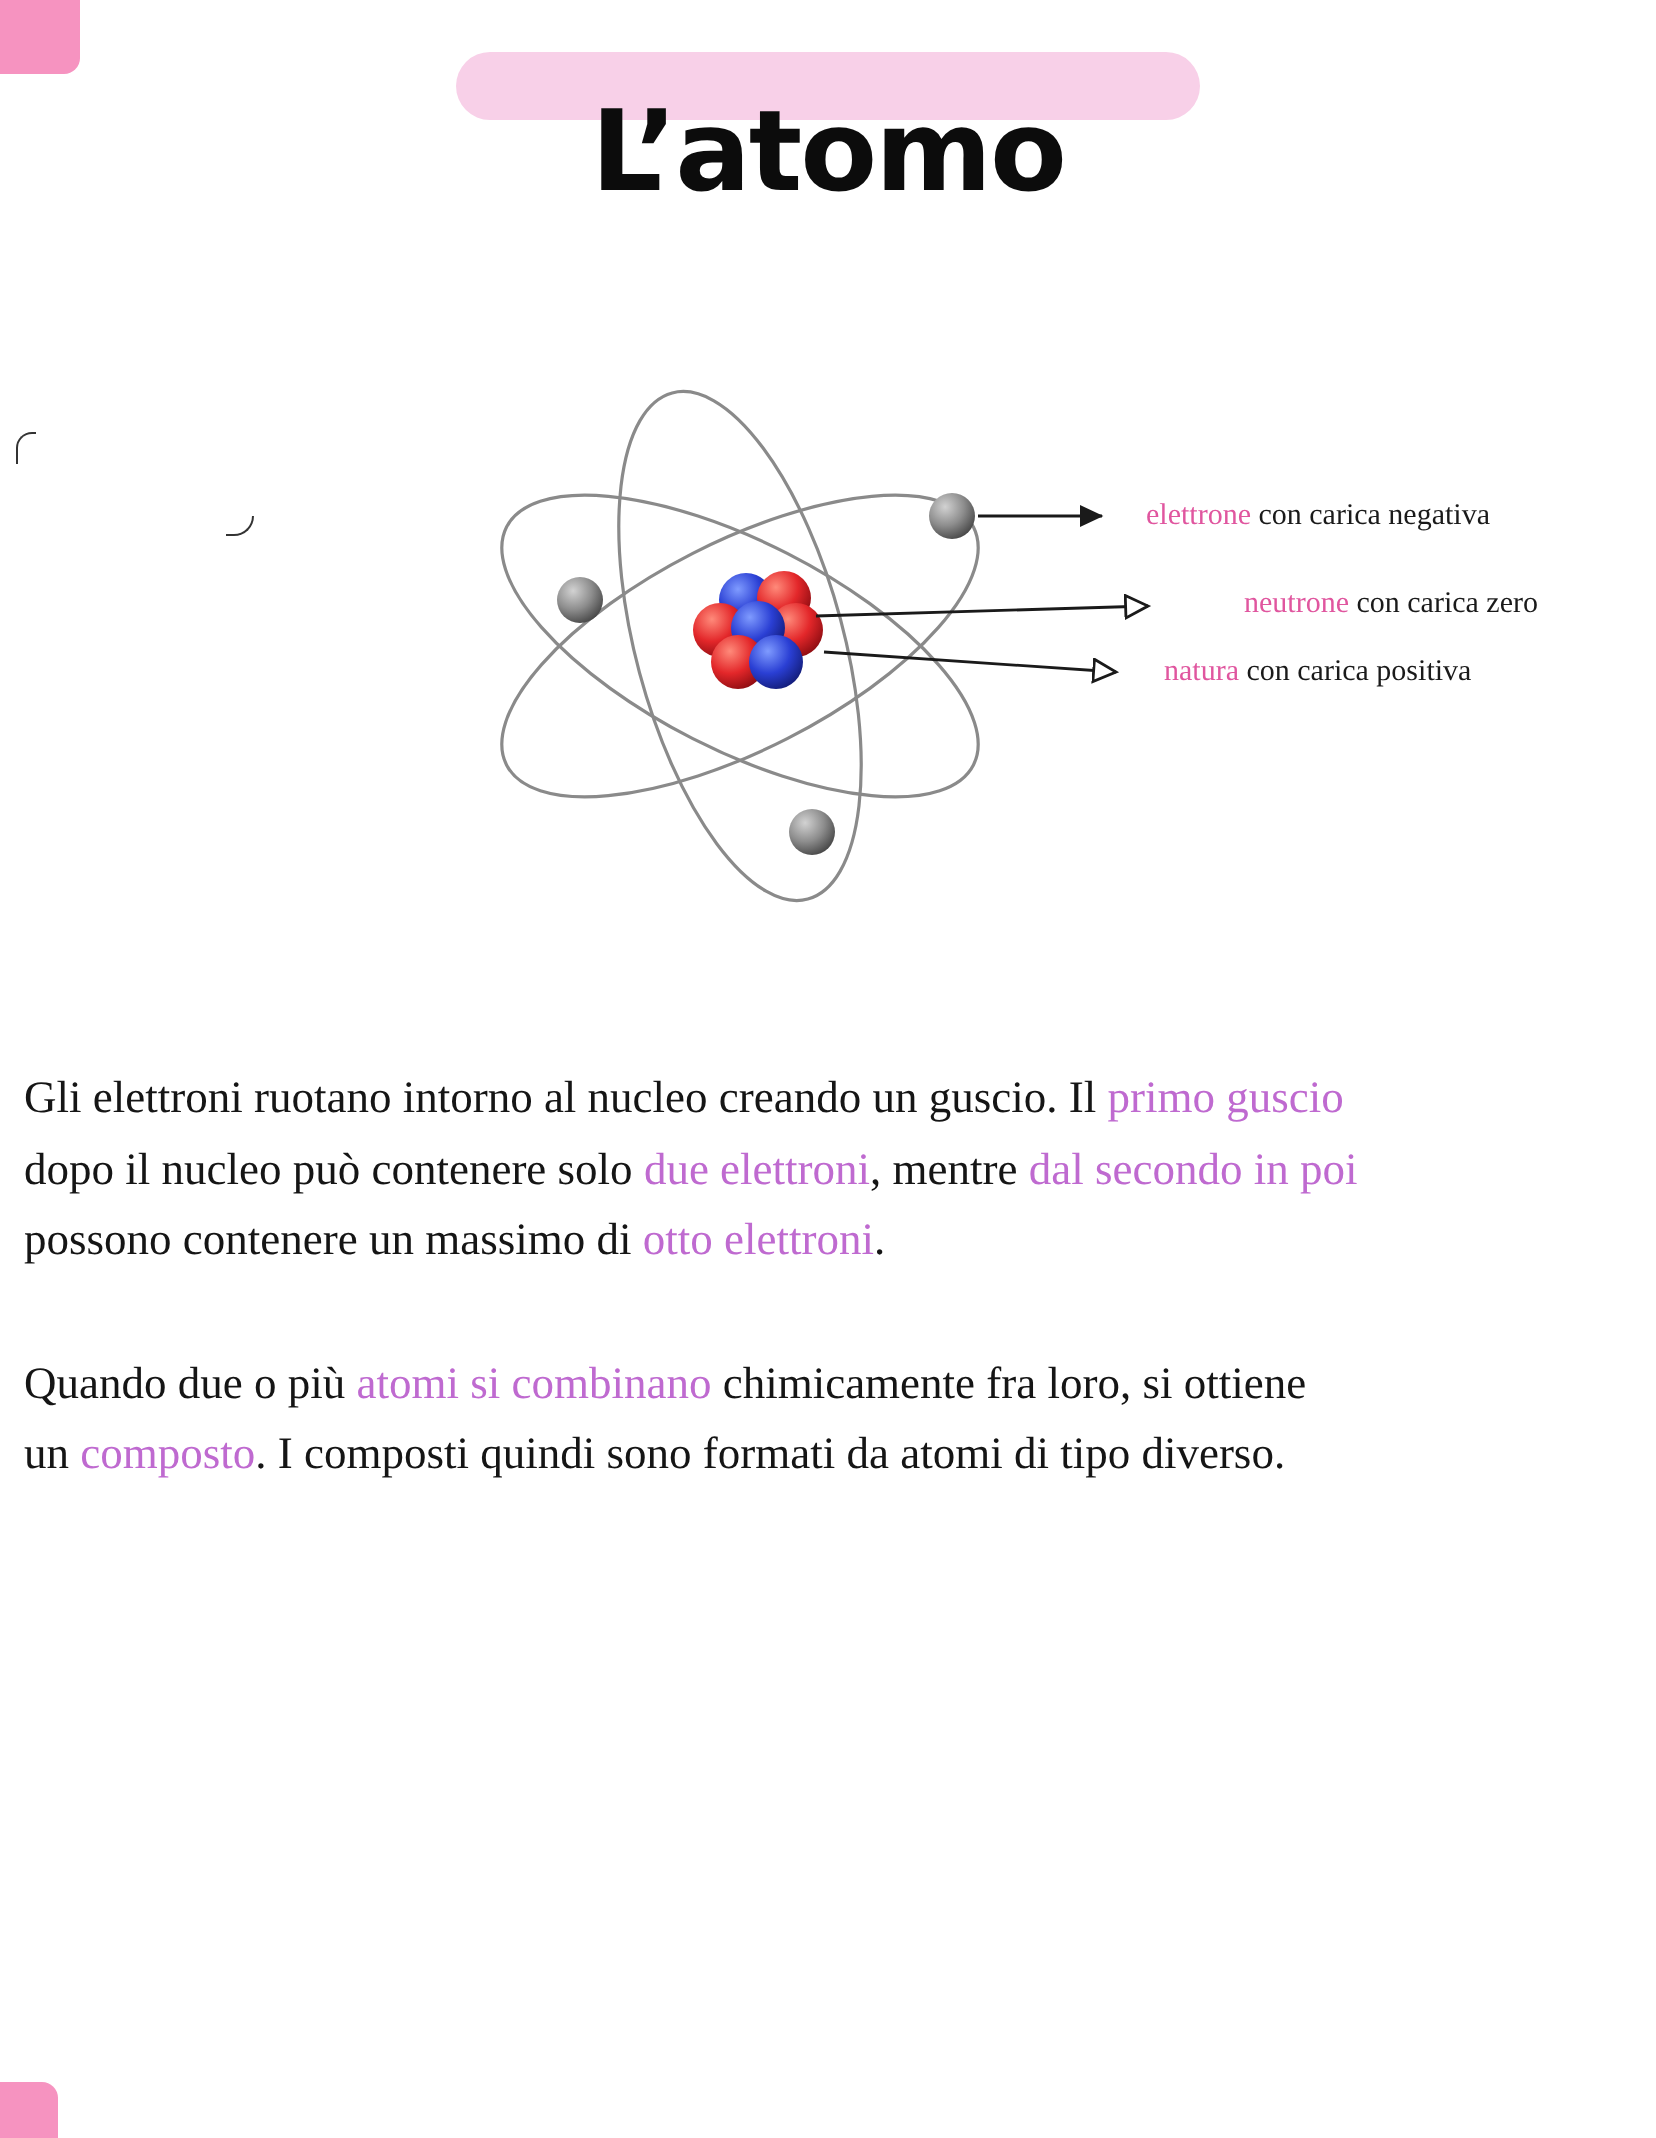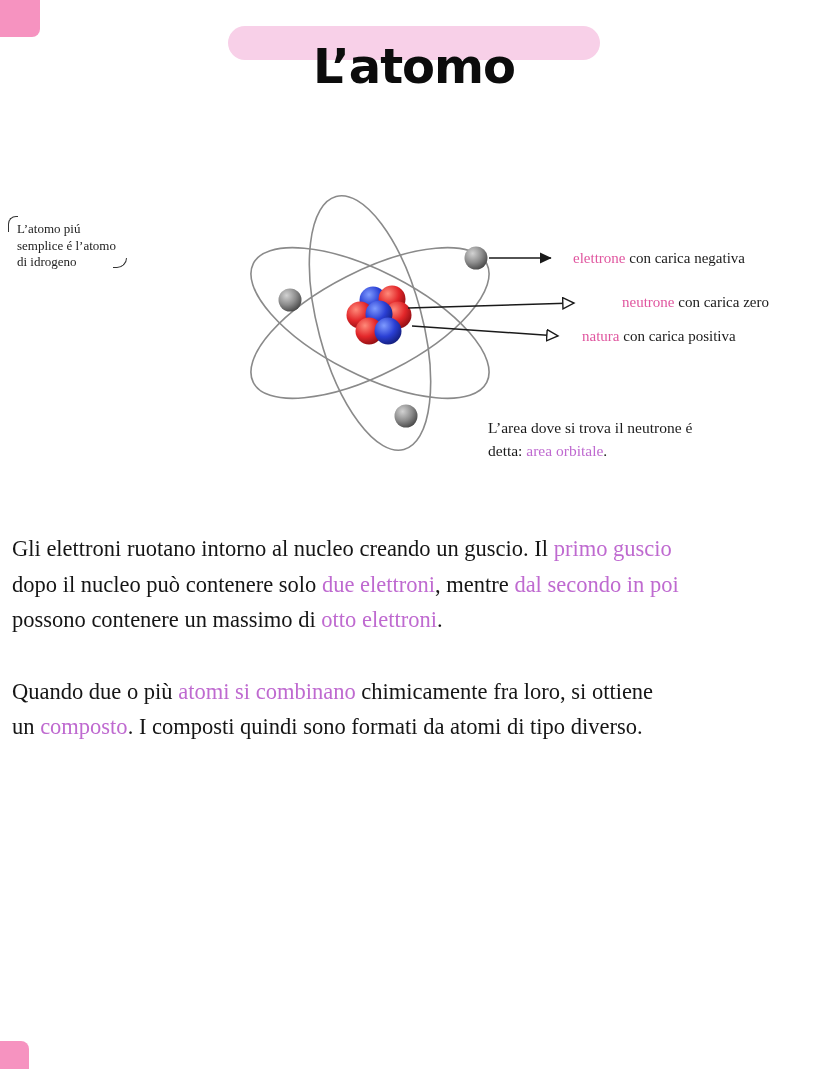--- a/index.html
+++ b/index.html
@@ -8,21 +8,21 @@
     background:#ffffff; color:#151515;
     font-family:"Liberation Serif", serif;
   }
   .corner { position:absolute; background:var(--corner,#f693c0); }
   .corner-tl { left:0; top:0; width:40px; height:37px; border-radius:0 0 8px 0; }
   .corner-bl { left:0; top:1041px; width:29px; height:28px; border-radius:0 8px 0 0; }
 
   .title-pill { position:absolute; top:26px; left:50%; transform:translateX(-50%);
     width:372px; height:34px; border-radius:17px; background:var(--highlight,#f8d0e8); z-index:1; }
   .page-title { position:absolute; top:6px; left:0; right:0; text-align:center; z-index:2;
-    font-family:"DejaVu Sans", sans-serif; font-weight:900; font-size:48px; letter-spacing:-1px; color:#0c0c0c; }
+    font-family:"DejaVu Sans", sans-serif; font-weight:900; font-size:56px; letter-spacing:-1px; color:#0c0c0c; }
 
   .intro { position:absolute; left:12px; top:109px; width:810px; font-size:22.5px; line-height:34px; }
 
   .diagram { position:absolute; left:0; top:185px; width:828px; height:300px; }
   .atom-svg { position:absolute; left:230px; top:3px; }
   .arrows-svg { position:absolute; left:0; top:0; width:828px; height:300px; }
 
   .pl { position:absolute; font-size:15px; line-height:20px; white-space:nowrap; color:#1a1a1a; }
   .pl1 { left:557px; top:63px; }
   .pl2 { left:606px; top:107px;text-align:right; }
@@ -108,29 +108,22 @@
     </defs>
     <line x1="489" y1="73" x2="551" y2="73" stroke="#1a1a1a" stroke-width="1.4" marker-end="url(#arrFilled)"></line>
     <line x1="408" y1="123" x2="574" y2="118" stroke="#1a1a1a" stroke-width="1.4" marker-end="url(#arrOpen)"></line>
     <line x1="412" y1="141" x2="558" y2="151" stroke="#1a1a1a" stroke-width="1.4" marker-end="url(#arrOpen)"></line>
   </svg>
 
   <div class="pl pl1"><span class="term">elettrone</span><span> con carica negativa</span></div>
   <div class="pl pl2"><span class="term">neutrone</span><span> con carica zero</span></div>
   <div class="pl pl3"><span class="term">natura</span><span> con carica positiva</span></div>
 
-  <div class="caption"><span>L’area dove si trova il neutrone é
-detta: </span><span class="accent-purple">area orbitale</span><span>.</span></div>
 
   <div class="bracket-open"></div>
-  <div class="side-note">
-    <div>L’atomo piú</div>
-    <div>semplice é l’atomo</div>
-    <div>di idrogeno</div>
-  </div>
   <div class="bracket-close"></div>
 
 </div>
 
 <div class="prose">
   <p class="para"><span>Gli elettroni ruotano intorno al nucleo creando un guscio. Il </span><span class="accent-purple">primo guscio</span><span>
 dopo il nucleo può contenere solo </span><span class="accent-purple">due elettroni</span><span>, mentre </span><span class="accent-purple">dal secondo in poi</span><span>
 possono contenere un massimo di </span><span class="accent-purple">otto elettroni</span><span>.</span></p>
   <p class="para para-gap"><span>Quando due o più </span><span class="accent-purple">atomi si combinano</span><span> chimicamente fra loro, si ottiene
 un </span><span class="accent-purple">composto</span><span>. I composti quindi sono formati da atomi di tipo diverso.</span></p>

